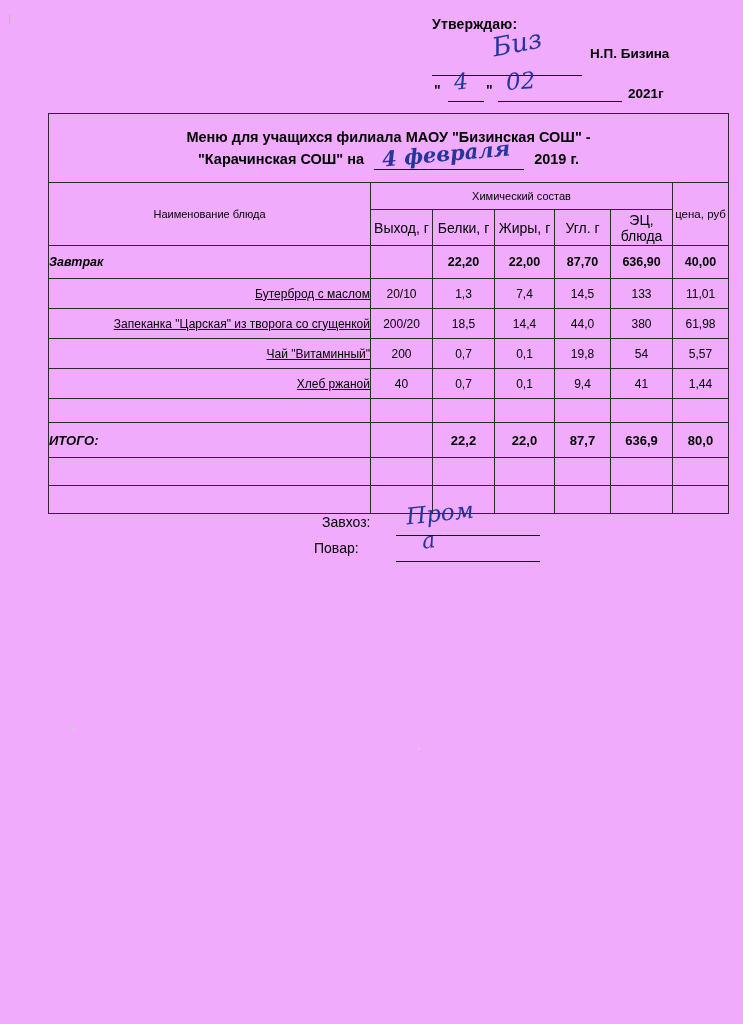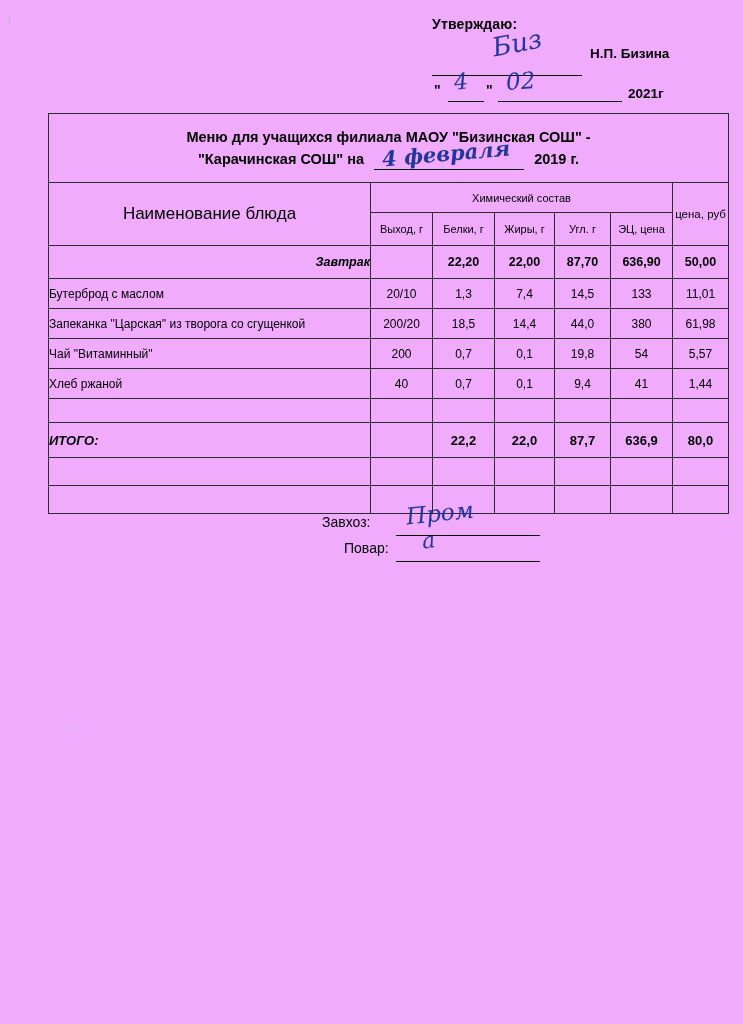--- a/index.html
+++ b/index.html
@@ -169,57 +169,58 @@
     position: absolute;
     left: 8px;
     top: -7px;
     font-size: 21px;
     transform: rotate(-5deg);
     white-space: nowrap;
   }
 
   .hdr-name {
     text-align: center;
-    font-size: 17px;
+    font-size: 11px;
     padding: 4px 6px;
     height: 62px;
   }
   .hdr-chem {
     text-align: center;
     font-size: 11px;
     height: 24px;
   }
   .hdr-sub {
     text-align: center;
-    font-size: 11px;
+    font-size: 14px;
     height: 26px;
   }
   .hdr-price {
     text-align: center;
     font-size: 11.5px;
     line-height: 14px;
     padding: 2px;
     margin-top: 24px;
   }
 
   .row-cell {
     height: 30px;
     font-size: 12px;
   }
   .c-name {
-    text-align: left;
+    text-align: right;
     padding-left: 8px;
     font-size: 12px;
+    text-decoration: underline;
   }
   .c-num {
     text-align: center;
     font-size: 12px;
   }
   .meal-head {
-    text-align: right;
+    text-align: left;
     font-weight: 700;
     font-style: italic;
     font-size: 13px;
     padding-right: 60px;
     margin-left: 8px;
   }
   .meal-row td { height: 32px; font-weight: 700; font-size: 12.5px; }
   .total-row td {
     height: 34px;
     font-weight: 700;
@@ -244,21 +245,21 @@
     position: relative;
     height: 26px;
     font-size: 14px;
     text-decoration: underline;
   }
   .foot-label {
     position: absolute;
     left: 22px;
     top: 2px;
   }
-  .foot-label.povar { left: 44px; }
+  .foot-label.povar { left: 14px; }
   .foot-line {
     position: absolute;
     left: 96px;
     bottom: 2px;
     width: 144px;
     border-bottom: 1.6px solid #000;
   }
   .hw-zavhoz {
     position: absolute;
     left: 106px;
@@ -331,31 +332,31 @@
       <tr>
         <td class="hdr-name" rowspan="2">Наименование блюда</td>
         <td class="hdr-chem" colspan="5">Химический состав</td>
         <td class="hdr-price" rowspan="2">цена, руб</td>
       </tr>
       <tr>
         <td class="hdr-sub">Выход, г</td>
         <td class="hdr-sub">Белки, г</td>
         <td class="hdr-sub">Жиры, г</td>
         <td class="hdr-sub">Угл. г</td>
-        <td class="hdr-sub">ЭЦ, цена</td>
+        <td class="hdr-sub">ЭЦ, блюда</td>
       </tr>
 
       <tr class="meal-row">
         <td class="meal-head">Завтрак</td>
         <td class="c-num"></td>
         <td class="c-num">22,20</td>
         <td class="c-num">22,00</td>
         <td class="c-num">87,70</td>
         <td class="c-num">636,90</td>
-        <td class="c-num">50,00</td>
+        <td class="c-num">40,00</td>
       </tr>
 
       <tr class="row-cell">
         <td class="c-name">Бутерброд с маслом</td>
         <td class="c-num">20/10</td>
         <td class="c-num">1,3</td>
         <td class="c-num">7,4</td>
         <td class="c-num">14,5</td>
         <td class="c-num">133</td>
         <td class="c-num">11,01</td>

